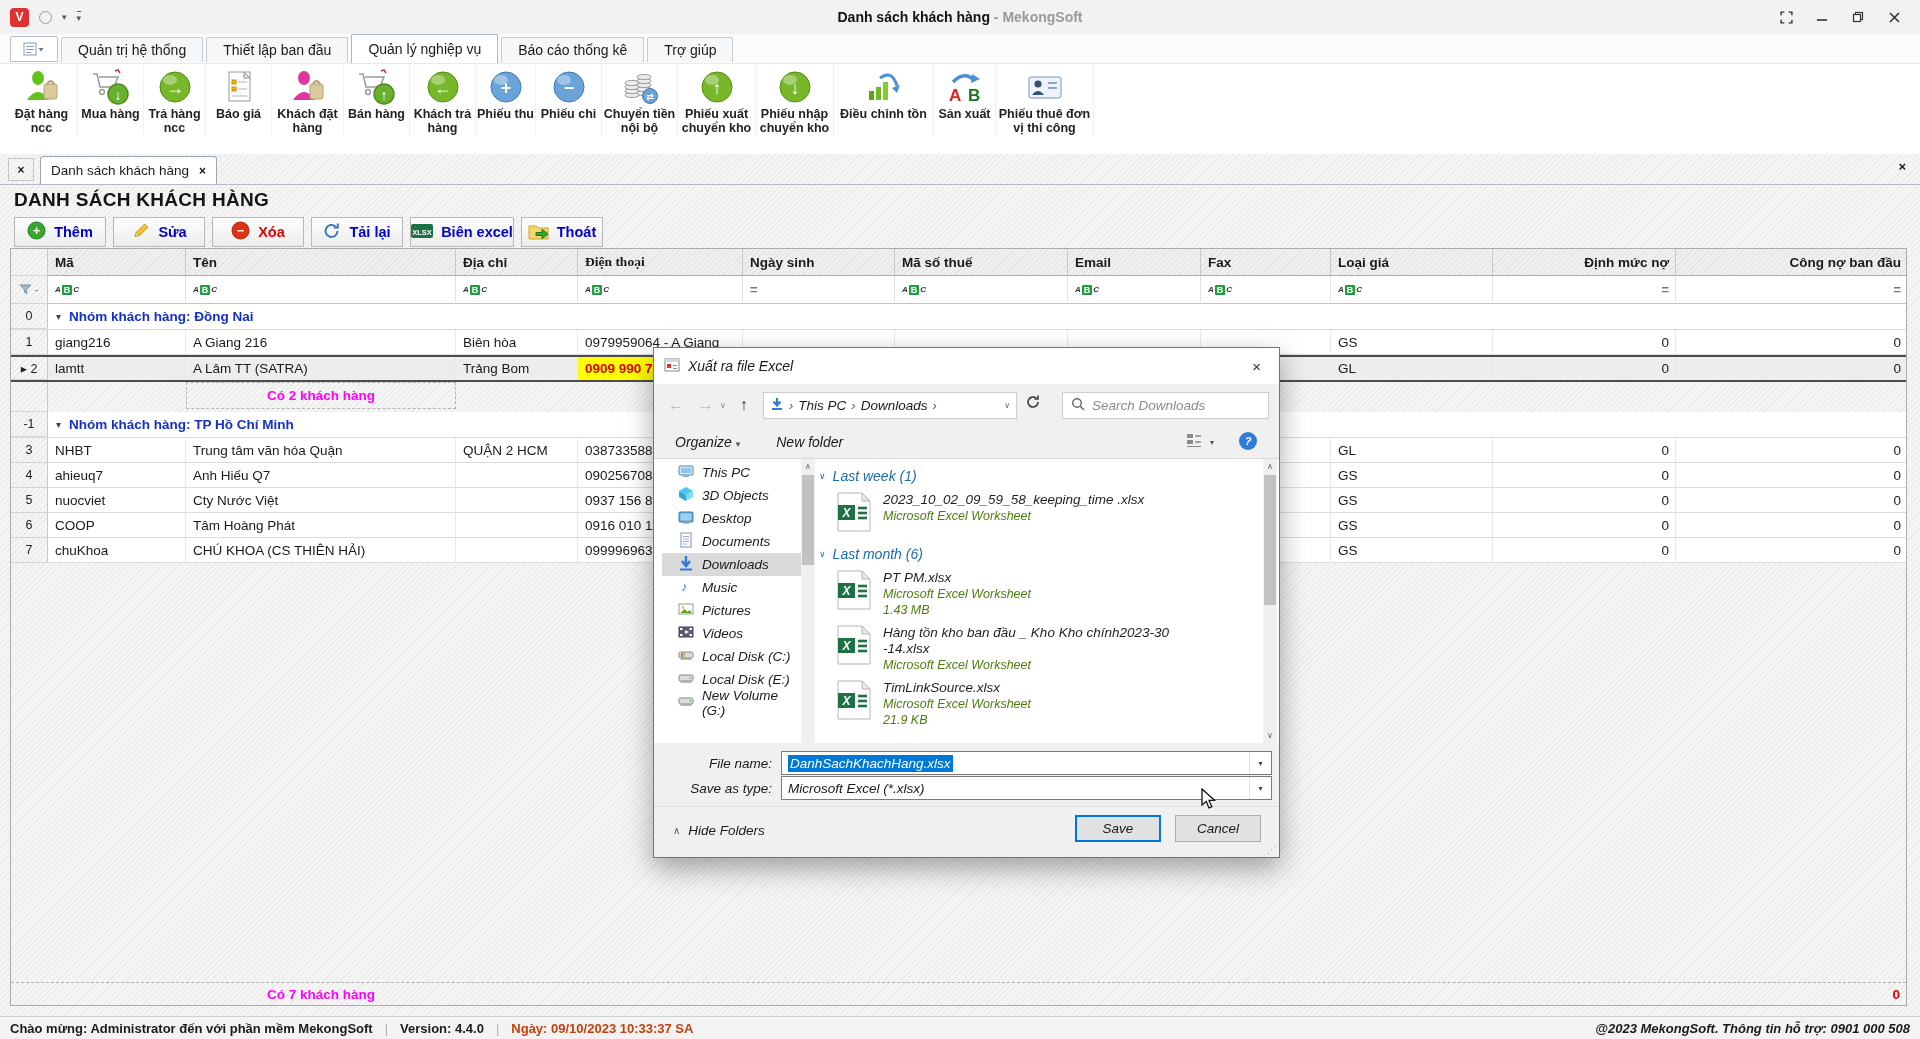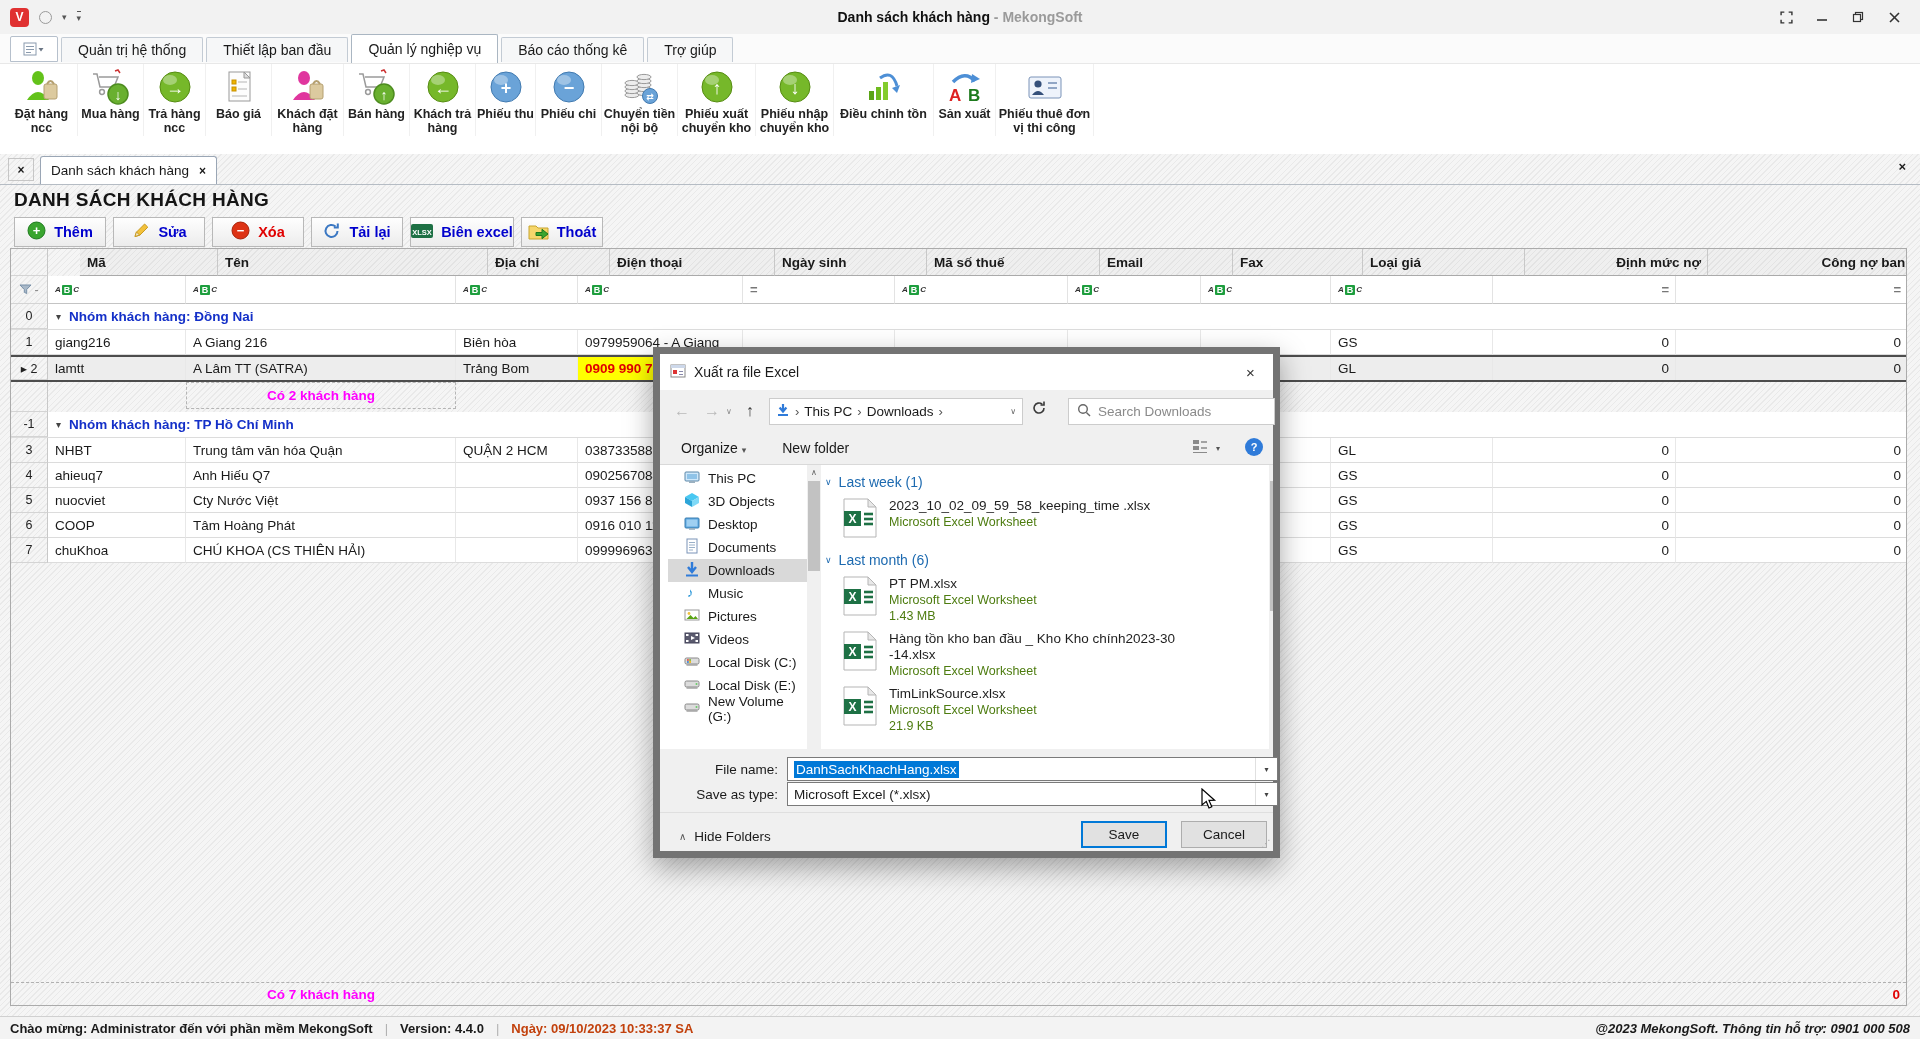--- a/index.html
+++ b/index.html
@@ -102,21 +102,21 @@
 
   
   .statusbar { position:absolute; left:0; bottom:0; right:0; height:23px; background:#f3f3f3;
     border-top:1px solid #d0d0d0; display:flex; align-items:center; font-size:13px; font-weight:bold; padding:0 10px; }
   .sb-sep { color:#b0b0b0; margin:0 12px; font-weight:normal; }
   .sb-date { color:#c2410c; }
   .sb-right { margin-left:auto;font-style:italic; }
 
   
   .dialog { position:absolute; left:653px; top:347px; width:627px; height:511px; background:#f0f0f0;
-    border:7px solid #737373; box-shadow:0 10px 26px rgba(0,0,0,0.35); z-index:50; }
+    border:1px solid #737373; box-shadow:0 10px 26px rgba(0,0,0,0.35); z-index:50;font-style:italic; }
   .dlg-title { height:36px; background:#fff; display:flex; align-items:center; gap:8px; padding-left:10px; font-size:14px; }
   .dlg-close { position:absolute; right:0; top:0; width:45px; height:36px; display:flex; align-items:center;
     justify-content:center; font-size:15px; color:#333; }
   .dlg-nav { position:absolute; left:0; top:36px; right:0; height:42px; display:flex; align-items:center; }
   .nav-arrow { font-size:16px; color:#b9b9b9; margin-left:14px; }
   .nav-arrow.en { color:#3a3a3a; }
   .nav-chev { font-size:8px; color:#888; margin-left:6px; }
   .crumbbox { position:absolute; left:109px; width:254px; height:27px; top:8px; background:#fff;
     border:1px solid #ccc; display:flex; align-items:center; gap:5px; padding:0 6px; font-size:13.5px; }
   .crumbbox .sep { color:#555; font-size:13px; }
@@ -452,24 +452,24 @@
           <div><svg width="21" height="18">
               <path d="M1 4 h7 l2 2 h10 v11 h-19 z" fill="#f6d66b" stroke="#c8a52e"></path>
               <path d="M8 10.5 h6 v-3.2 l6 4.7 -6 4.7 v-3.2 h-6 z" fill="#3aa52f" stroke="#1d7a1d"></path>
             </svg></div>
           <div style="color: rgb(0, 0, 205);">Thoát</div>
         </div>
       </div>
     <div class="grid" id="grid">
         <div class="g-row g-head">
           <div class="ind hatch"></div>
-          <div class="g-cell" style="width: 138px; margin-left: 32px;">Mã</div>
+          <div class="g-cell" style="width: 138px;">Mã</div>
           <div class="g-cell" style="width: 270px;">Tên</div>
           <div class="g-cell" style="width: 122px;">Địa chỉ</div>
-          <div class="g-cell" style="width: 165px;">Điện thoại</div>
+          <div class="g-cell" style="width: 165px; font-family: Liberation Serif, serif;">Điện thoại</div>
           <div class="g-cell" style="width: 152px;">Ngày sinh</div>
           <div class="g-cell" style="width: 173px;">Mã số thuế</div>
           <div class="g-cell" style="width: 133px;">Email</div>
           <div class="g-cell" style="width: 130px;">Fax</div>
           <div class="g-cell" style="width: 162px;">Loại giá</div>
           <div class="g-cell num" style="width: 183px;">Định mức nợ</div>
           <div class="g-cell num" style="width: 232px;">Công nợ ban đầu</div>
         </div>
         <div class="g-row g-filter">
           <div class="ind hatch">

